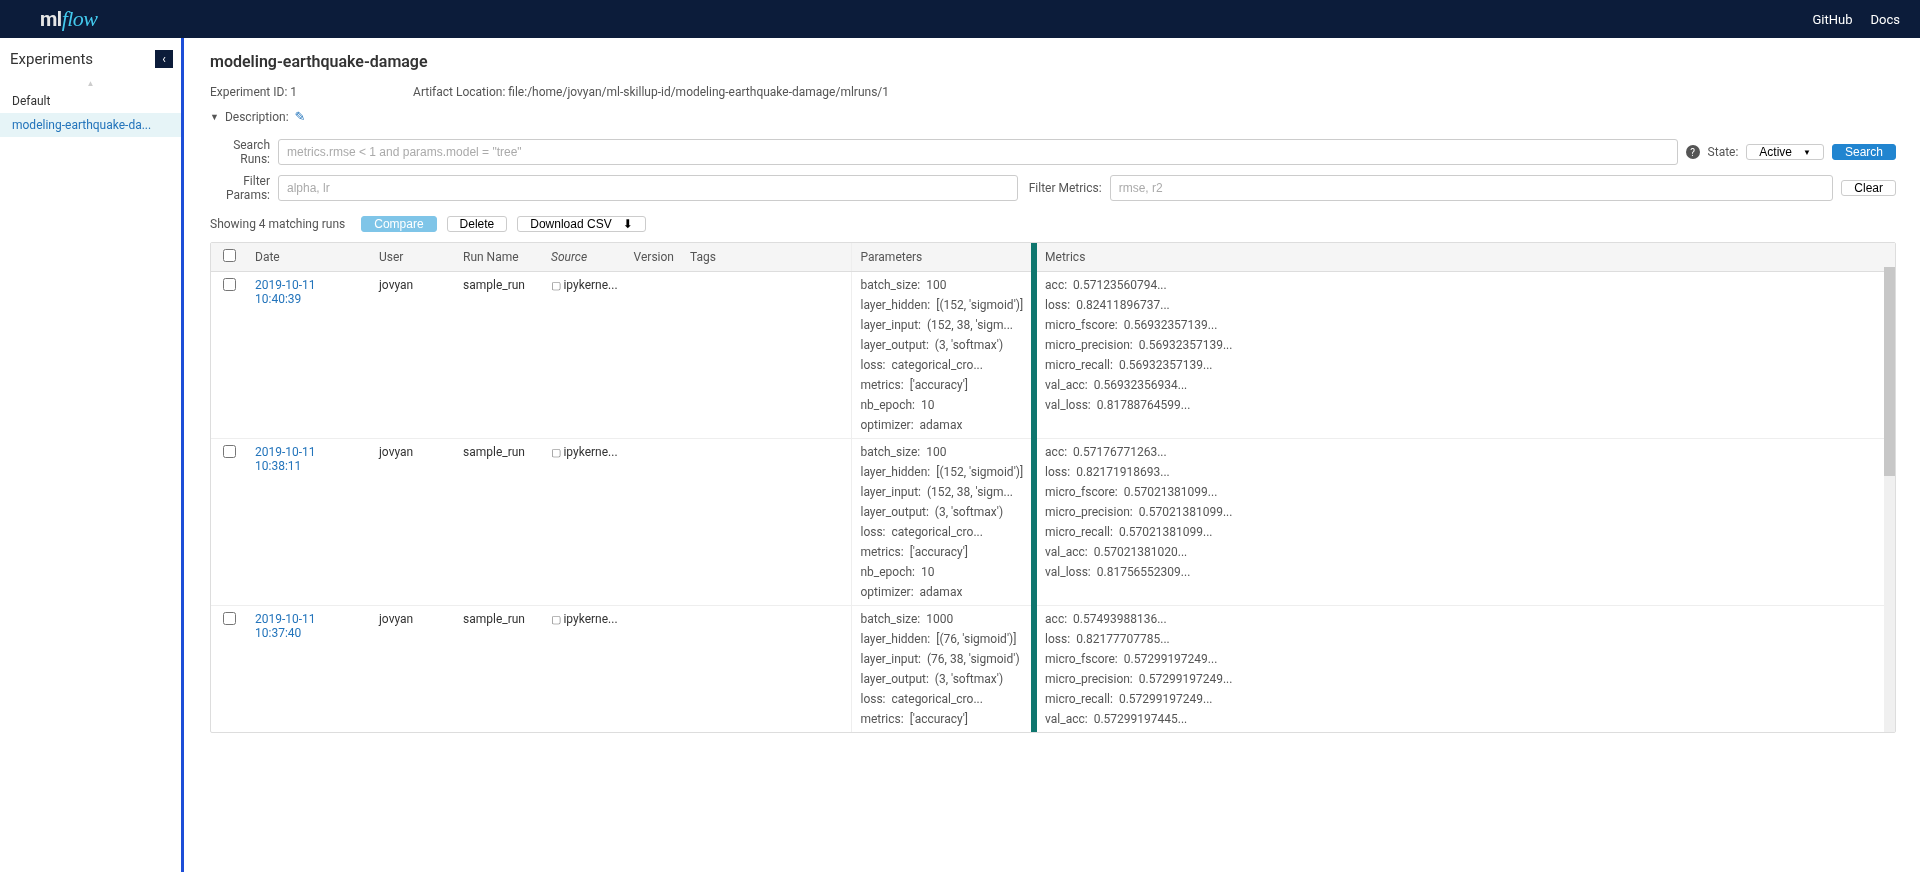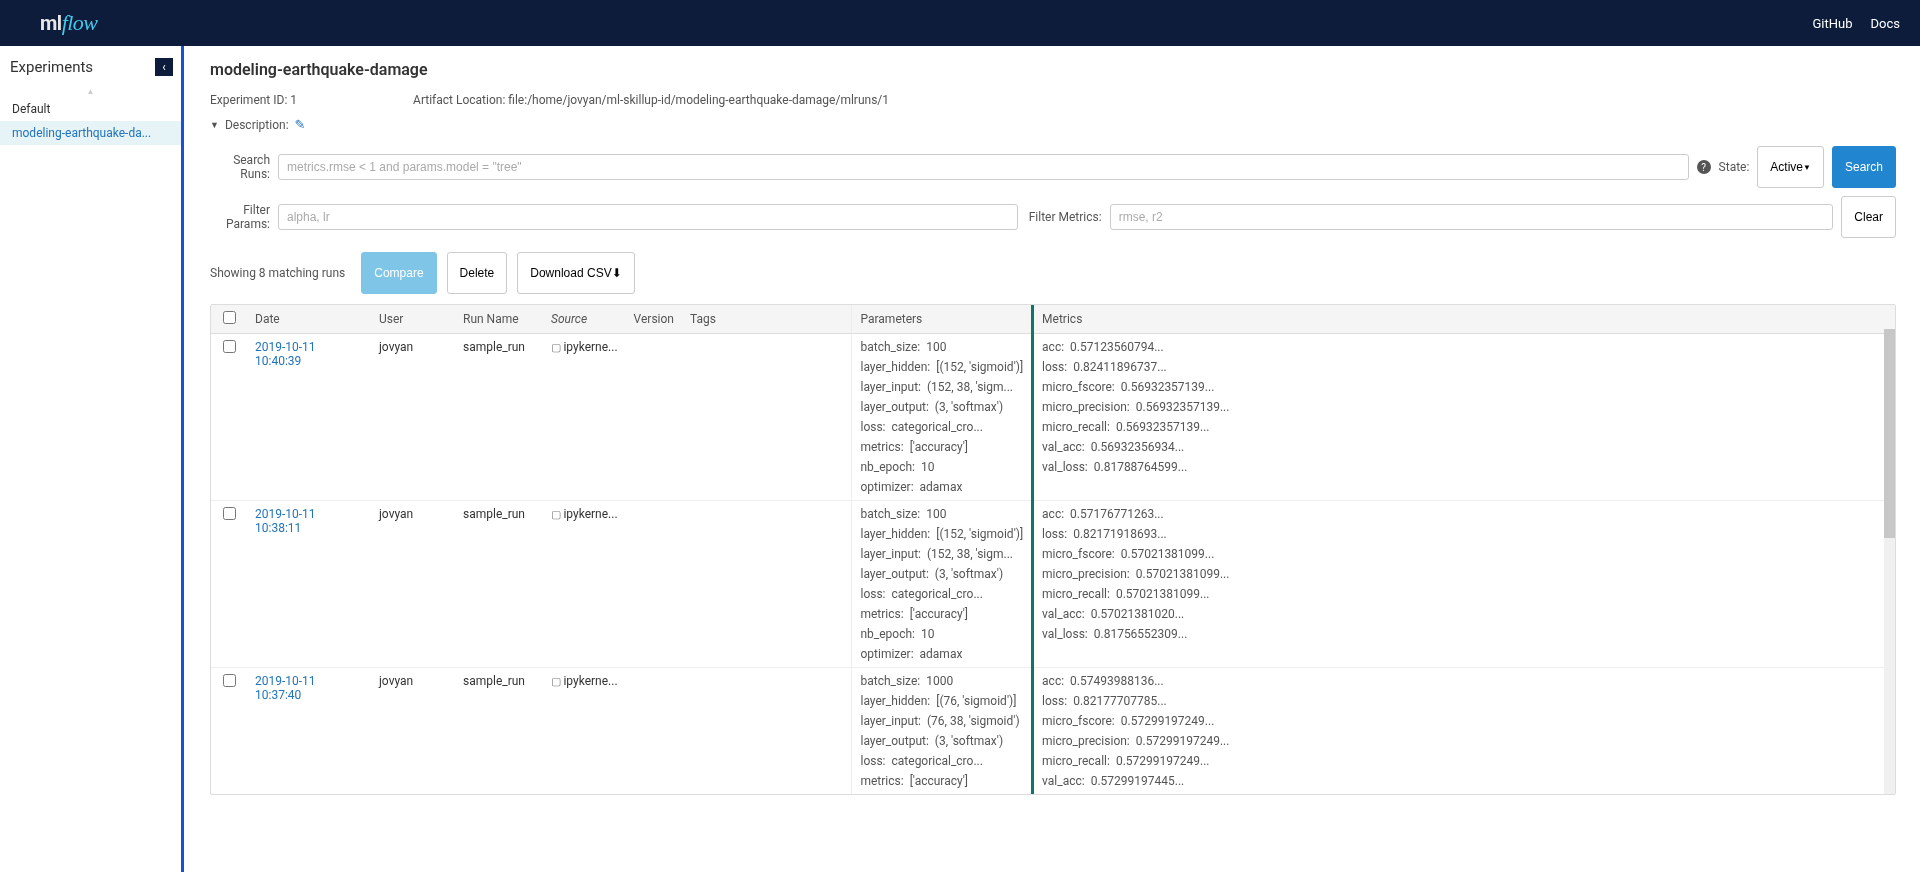--- a/index.html
+++ b/index.html
@@ -1,17 +1,17 @@
 <!DOCTYPE html>
 <html><head>
 <meta charset="utf-8">
 <style>
 * { margin: 0; padding: 0; box-sizing: border-box; }
 body { font-family: -apple-system, BlinkMacSystemFont, "Segoe UI", Roboto, Arial, sans-serif; font-size: 13px; color: #333; background: #fff; }
-.header { background: #0c1c3a; height: 46px; display: flex; align-items: center; justify-content: space-between; padding: 0 20px 0 40px; }
+.header { background: #0c1c3a; height: 38px; display: flex; align-items: center; justify-content: space-between; padding: 0 20px 0 40px; }
 .logo { display: flex; align-items: baseline; color: white; font-weight: bold; font-size: 20px; letter-spacing: -0.5px; }
 .logo .ml { color: #e6e6e6; }
 .logo .flow { color: #43c9ed; font-style: italic; font-weight: normal; font-family: Georgia, serif; font-size: 22px; }
 .header-links { display: flex; gap: 18px; }
 .header-links a { color: #fff; text-decoration: none; font-size: 13px; }
 .layout { display: flex; height: calc(100vh - 38px); }
 .sidebar { width: 184px; border-right: 3px solid #1d4ed8; position: relative; flex-shrink: 0; }
 .sidebar-header { display: flex; align-items: center; justify-content: space-between; padding: 12px 8px 10px 10px; font-size: 15px; color: #333; }
 .collapse-btn { width: 18px; height: 18px; background: #0c1c3a; color: white; display: flex; align-items: center; justify-content: center; font-size: 12px; cursor: pointer; }
 .sidebar-scroll-up { text-align: center; color: #ccc; font-size: 8px; padding: 1px 0; }
@@ -23,21 +23,21 @@
 .meta-label { color: #555; }
 .desc-row { display: flex; align-items: center; gap: 6px; font-size: 12px; color: #555; margin-bottom: 14px; }
 .desc-caret { font-size: 9px; }
 .edit-icon { color: #2374bb; cursor: pointer; font-size: 13px; }
 .search-row { display: flex; align-items: center; gap: 8px; margin-bottom: 8px; }
 .search-label { width: 60px; font-size: 12px; color: #555; text-align: right; flex-shrink: 0; }
 .search-input { flex: 1; height: 26px; border: 1px solid #ccc; border-radius: 3px; padding: 0 8px; font-size: 12px; }
 .search-input::placeholder { color: #aaa; }
 .help-icon { width: 14px; height: 14px; border-radius: 50%; background: #555; color: white; font-size: 10px; display: flex; align-items: center; justify-content: center; cursor: pointer; flex-shrink: 0; }
 .state-label { font-size: 12px; color: #555; flex-shrink: 0; }
-.btn { height: 42px; padding: 0 12px; border: 1px solid #ccc; background: #fff; border-radius: 3px; font-size: 12px; cursor: pointer; display: inline-flex; align-items: center; gap: 0; }
+.btn { height: 16px; padding: 0 12px; border: 1px solid #ccc; background: #fff; border-radius: 3px; font-size: 12px; cursor: pointer; display: inline-flex; align-items: center; gap: 11px; }
 .btn-primary { background: #2185d0; color: white; border-color: #2185d0; }
 .btn-compare { background: #7fc5e8; color: white; border-color: #7fc5e8; }
 .filter-row { display: flex; align-items: center; gap: 8px; margin-bottom: 14px; }
 .filter-input-group { display: flex; align-items: center; flex: 1; gap: 8px; }
 .filter-label-wide { width: 60px; font-size: 12px; color: #555; text-align: right; flex-shrink: 0; }
 .action-row { display: flex; align-items: center; gap: 10px; margin-bottom: 10px; }
 .matching-text { font-size: 12px; color: #555; margin-right: 6px; }
 .caret-down { font-size: 8px; }
 .download-icon { font-size: 12px; }
 .table-wrap { border: 1px solid #ddd; border-radius: 2px; position: relative; }
@@ -56,21 +56,21 @@
 .kv .k { color: #555; }
 .kv .v { color: #555; margin-left: 6px; }
 .col-checkbox { width: 36px; }
 .col-date { width: 124px; }
 .col-user { width: 84px; }
 .col-runname { width: 88px; }
 .col-source { width: 70px; font-style: italic; }
 .col-version { width: 56px; }
 .col-tags { width: 170px; }
 .col-params { width: 170px; border-left: 1px solid #eee; }
-.col-metrics { border-left: 3px solid #0f766e; }
+.col-metrics { border-left: 6px solid #0f766e; }
 </style>
 </head>
 <body>
 
 <div class="header">
   <div class="logo">
     <span class="ml">ml</span>
       <span class="flow">flow</span>
   </div>
   <div class="header-links">
@@ -130,21 +130,21 @@
         <input class="search-input" placeholder="alpha, lr" style="">
       </div>
       <div class="filter-input-group">
         <span class="filter-label-wide" style="width:76px">Filter Metrics:</span>
         <input class="search-input" placeholder="rmse, r2" style="">
       </div>
       <button class="btn">Clear</button>
     </div>
 
     <div class="action-row">
-      <span class="matching-text">Showing 8 matching runs</span>
+      <span class="matching-text">Showing 4 matching runs</span>
       <button class="btn btn-compare">Compare</button>
       <button class="btn">Delete</button>
       <button class="btn">
         <span>Download CSV</span>
         <span class="download-icon">⬇</span>
       </button>
     </div>
 
     <div class="table-wrap">
       <table>

